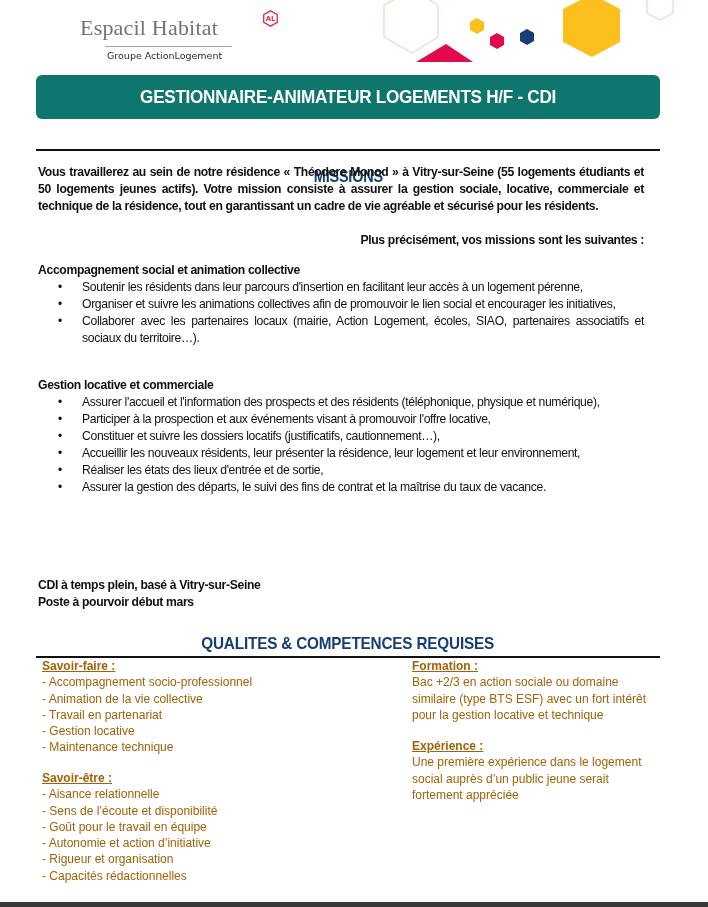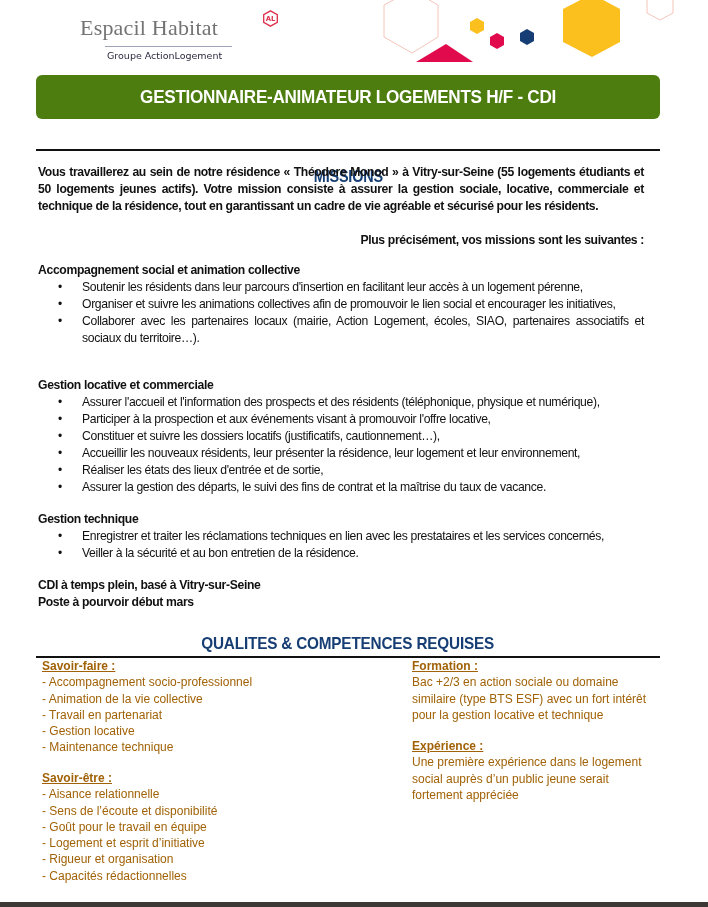--- a/index.html
+++ b/index.html
@@ -12,21 +12,21 @@
   .logo-main { font-family: Liberation Serif, serif; font-size: 22px; color: #737373;
                letter-spacing: 0.2px; white-space: nowrap; line-height: 24px; }
   .logo-al { position: absolute; left: 182px; top: -6px; width: 17px; height: 17px; }
   .logo-rule { position: absolute; left: 25px; top: 30px; width: 127px; height: 1px; background: #9aa3b5; }
   .logo-sub { position: absolute; left: 27px; top: 34px; font-family: "DejaVu Sans", sans-serif;
               font-size: 9.5px; color: #2b2b40; white-space: nowrap; }
 
   .deco { position: absolute; left: 0; top: 0; width: 708px; height: 72px; pointer-events: none; }
 
   .title-bar { position: absolute; left: 36px; top: 75px; width: 624px; height: 44px;
-               background: #4d7c0f; border-radius: 6px; display: flex; align-items: center; justify-content: center; }
+               background: #0f766e; border-radius: 6px; display: flex; align-items: center; justify-content: center; }
   .title-bar span { color: #fff; font-family: "Liberation Sans", sans-serif; font-weight: bold;
                     font-size: 19px; letter-spacing: -0.3px; transform: scaleX(0.9); white-space: nowrap; }
 
   .section-head { position: absolute; left: 36px; width: 624px; text-align: center;
                   font-family: "Liberation Sans", sans-serif; font-weight: bold; color: #163e74;
                   font-size: 16px; letter-spacing: -0.2px; }
   .section-head span { display: inline-block; transform: scaleX(0.9); }
   .section-rule { position: absolute; left: 36px; width: 624px; height: 1.5px; background: #111; }
 
   
@@ -102,27 +102,20 @@
     <ul>
       <li>Assurer l'accueil et l'information des prospects et des résidents (téléphonique, physique et numérique),</li>
       <li>Participer à la prospection et aux événements visant à promouvoir l'offre locative,</li>
       <li>Constituer et suivre les dossiers locatifs (justificatifs, cautionnement…),</li>
       <li>Accueillir les nouveaux résidents, leur présenter la résidence, leur logement et leur environnement,</li>
       <li>Réaliser les états des lieux d'entrée et de sortie,</li>
       <li>Assurer la gestion des départs, le suivi des fins de contrat et la maîtrise du taux de vacance.</li>
     </ul>
   </div>
 
-  <div class="block" style="top:511px;">
-    <h4>Gestion technique</h4>
-    <ul>
-      <li>Enregistrer et traiter les réclamations techniques en lien avec les prestataires et les services concernés,</li>
-      <li>Veiller à la sécurité et au bon entretien de la résidence.</li>
-    </ul>
-  </div>
 
   <div class="txt bold" style="top:577px;">CDI à temps plein, basé à Vitry-sur-Seine</div>
   <div class="txt bold" style="top:594px;">Poste à pourvoir début mars</div>
 
   <div class="section-head" style="top:634px; font-size:17px;">
     <span>QUALITES &amp; COMPETENCES REQUISES</span>
   </div>
   <div class="section-rule" style="top:656px;"></div>
 
   <div class="col" style="left:42px; top:658px;">
@@ -132,21 +125,21 @@
     <p class="item">- Travail en partenariat</p>
     <p class="item">- Gestion locative</p>
     <p class="item">- Maintenance technique</p>
   </div>
 
   <div class="col" style="left:42px; top:770px;">
     <p class="h">Savoir-être :</p>
     <p class="item">- Aisance relationnelle</p>
     <p class="item">- Sens de l’écoute et disponibilité</p>
     <p class="item">- Goût pour le travail en équipe</p>
-    <p class="item">- Logement et esprit d’initiative</p>
+    <p class="item">- Autonomie et action d’initiative</p>
     <p class="item">- Rigueur et organisation</p>
     <p class="item">- Capacités rédactionnelles</p>
   </div>
 
   <div class="col" style="left:412px; top:658px;">
     <p class="h">Formation :</p>
     <p class="item">Bac +2/3 en action sociale ou domaine</p>
     <p class="item">similaire (type BTS ESF) avec un fort intérêt</p>
     <p class="item">pour la gestion locative et technique</p>
   </div>

